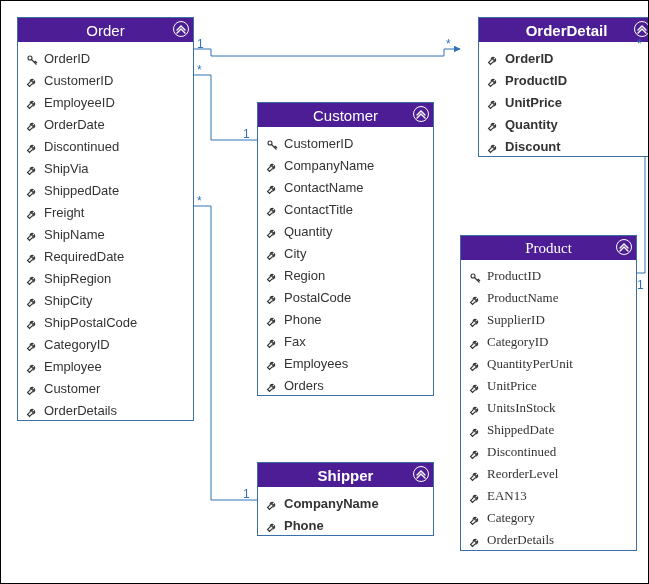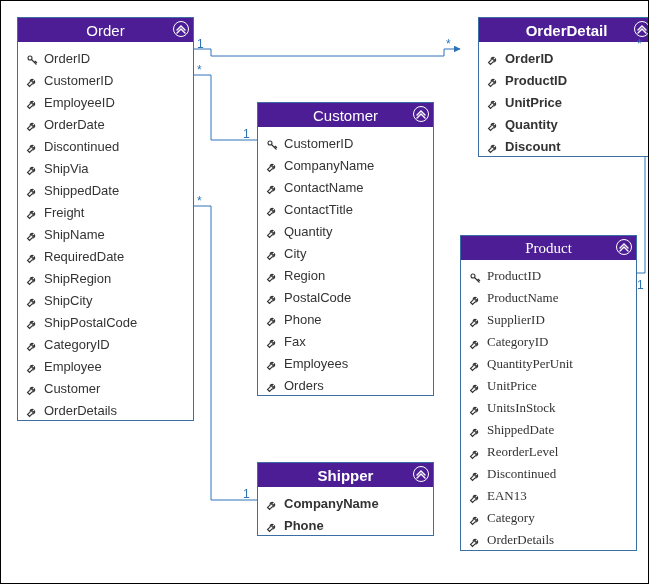--- a/index.html
+++ b/index.html
@@ -420,29 +420,29 @@
             </svg>
           </span>
           <span class="lbl">ShippedDate</span>
         </div>
         <div class="row">
           <span class="ico">
             <svg width="12" height="12" viewBox="0 0 24 24" fill="none" stroke="#333" stroke-width="2.2">
               <path d="M14 7a4 4 0 0 0-5.6 4.6L3 17l4 4 5.4-5.4A4 4 0 0 0 17 10l-3 3-3-3 3-3z"></path>
             </svg>
           </span>
+          <span class="lbl">Discontinued</span>
+        </div>
+        <div class="row">
+          <span class="ico">
+            <svg width="12" height="12" viewBox="0 0 24 24" fill="none" stroke="#333" stroke-width="2.2">
+              <path d="M14 7a4 4 0 0 0-5.6 4.6L3 17l4 4 5.4-5.4A4 4 0 0 0 17 10l-3 3-3-3 3-3z"></path>
+            </svg>
+          </span>
           <span class="lbl">ReorderLevel</span>
-        </div>
-        <div class="row">
-          <span class="ico">
-            <svg width="12" height="12" viewBox="0 0 24 24" fill="none" stroke="#333" stroke-width="2.2">
-              <path d="M14 7a4 4 0 0 0-5.6 4.6L3 17l4 4 5.4-5.4A4 4 0 0 0 17 10l-3 3-3-3 3-3z"></path>
-            </svg>
-          </span>
-          <span class="lbl">Discontinued</span>
         </div>
         <div class="row">
           <span class="ico">
             <svg width="12" height="12" viewBox="0 0 24 24" fill="none" stroke="#333" stroke-width="2.2">
               <path d="M14 7a4 4 0 0 0-5.6 4.6L3 17l4 4 5.4-5.4A4 4 0 0 0 17 10l-3 3-3-3 3-3z"></path>
             </svg>
           </span>
           <span class="lbl">EAN13</span>
         </div>
         <div class="row">

